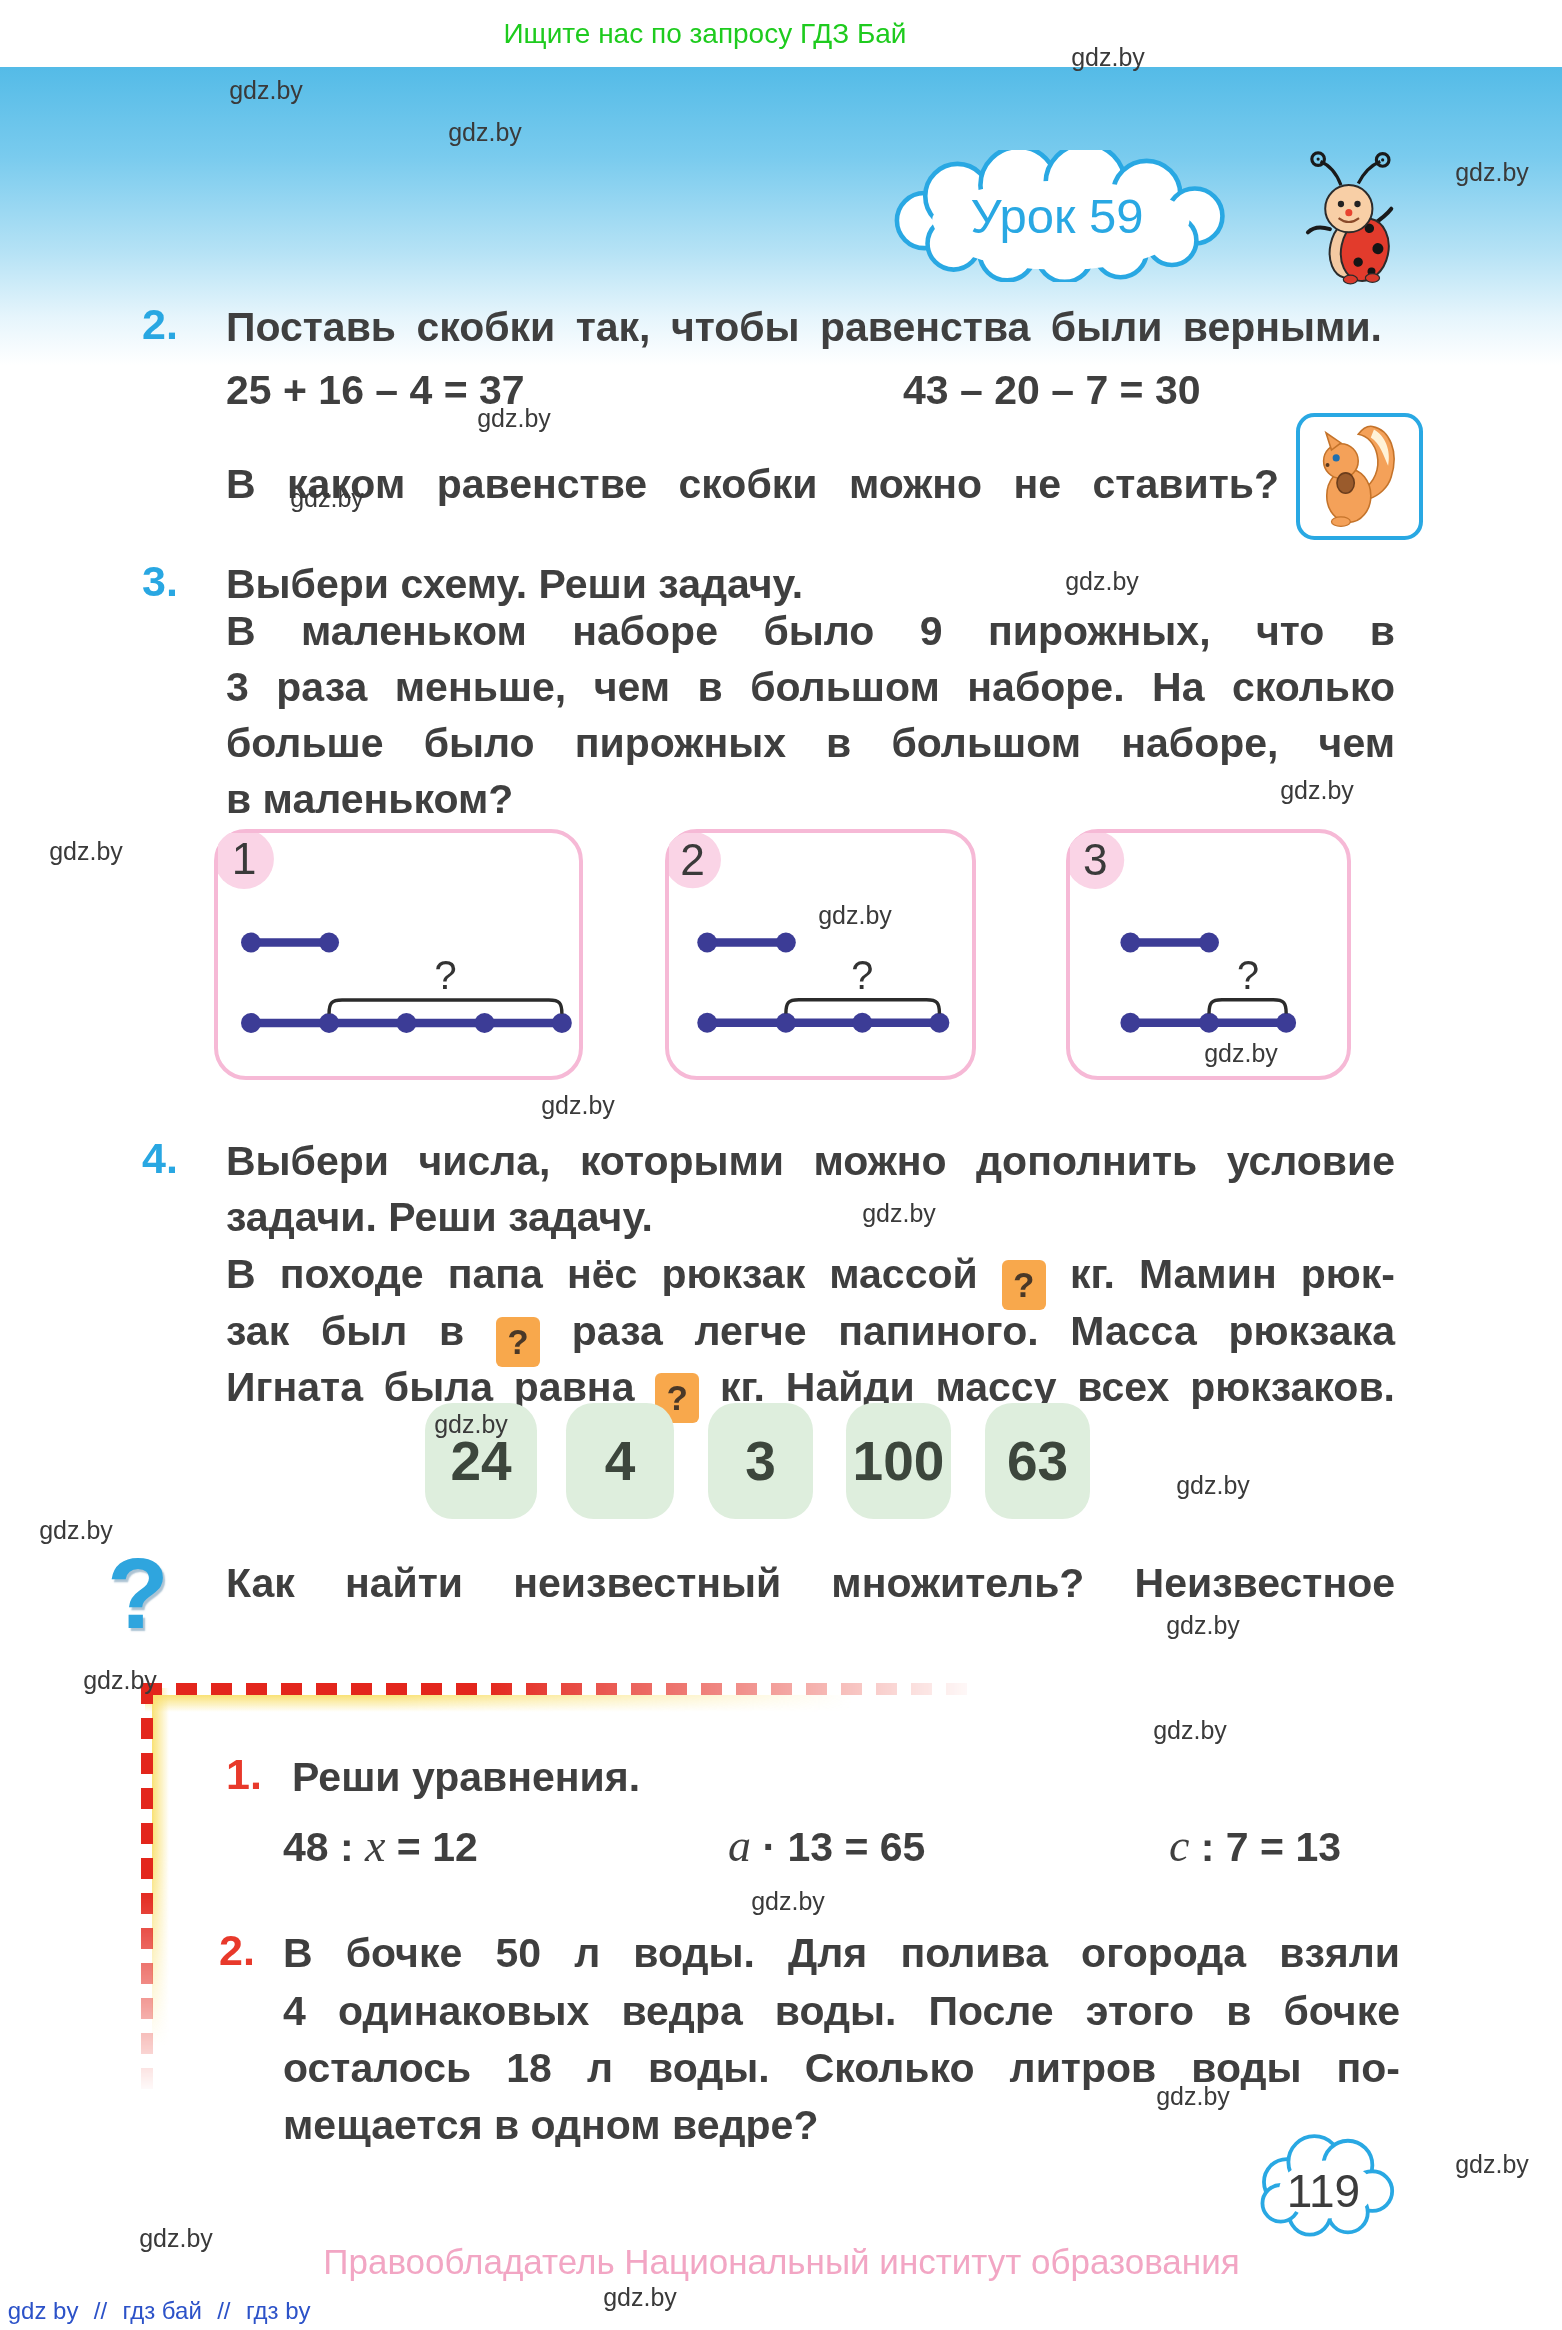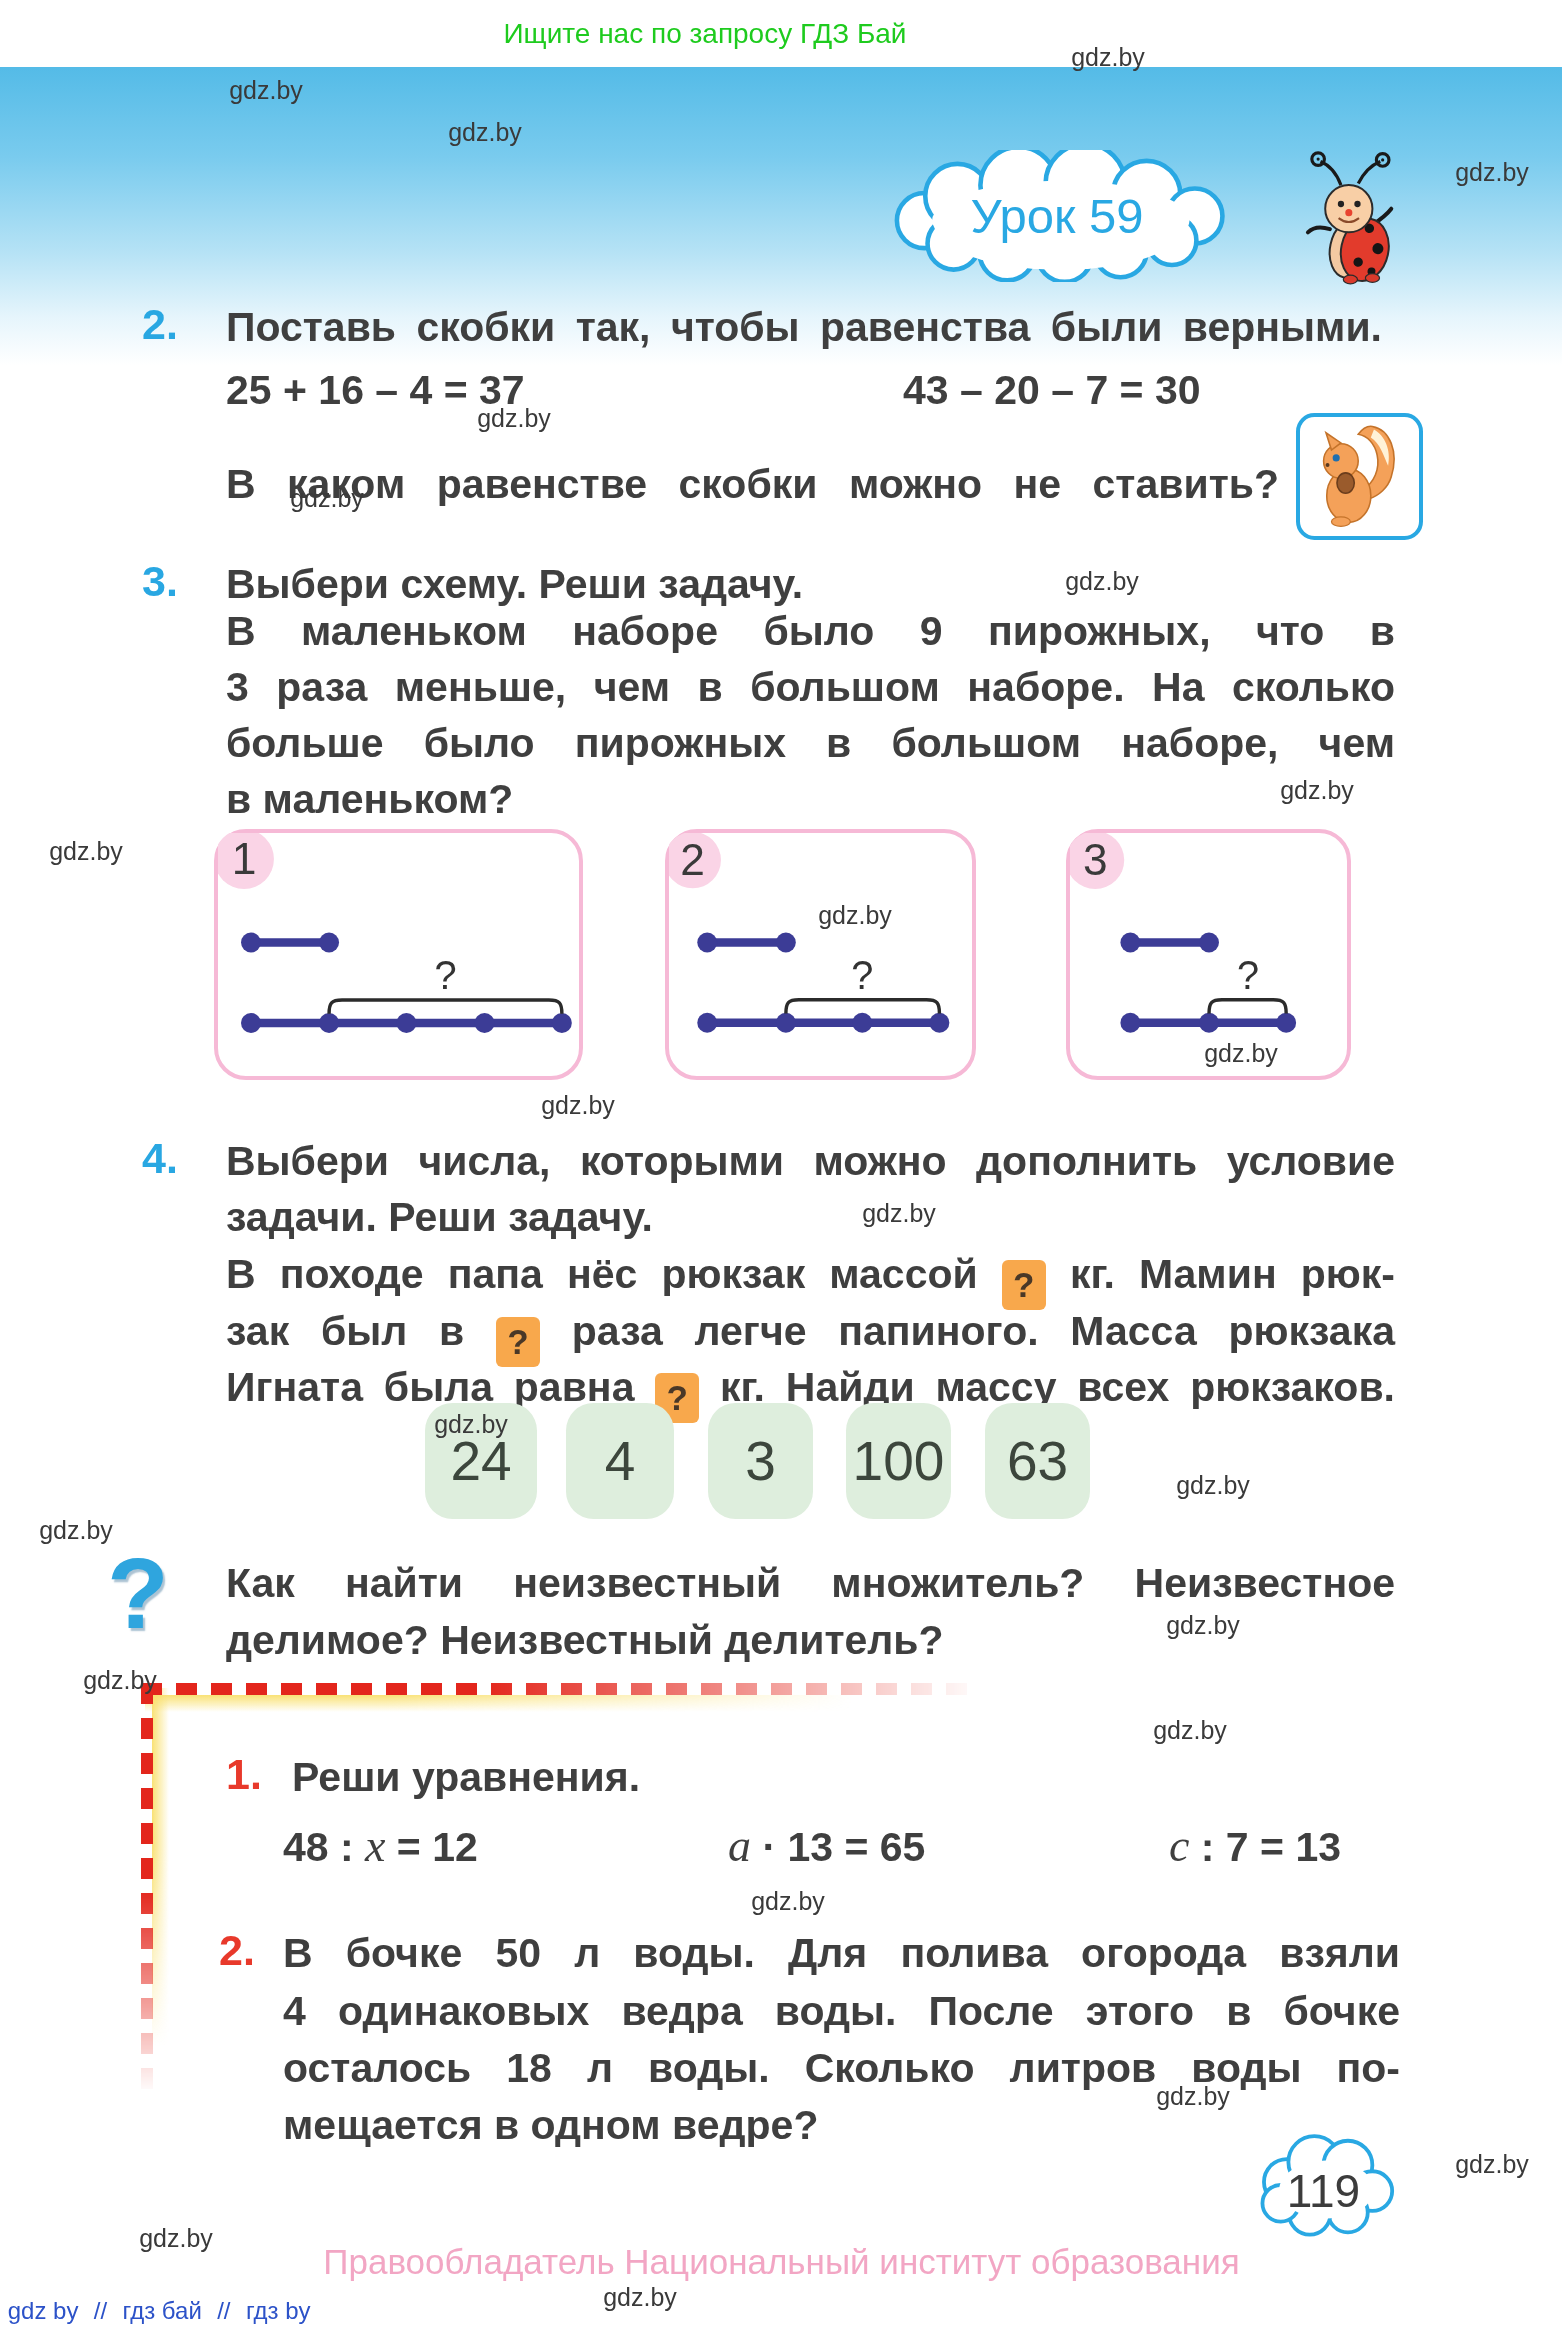--- a/index.html
+++ b/index.html
@@ -13,21 +13,21 @@
   .txt{font-size:41px;line-height:54px;font-weight:700;color:#3f3f3f;white-space:nowrap;}
   .just{text-align:justify;text-align-last:justify;}
   .numblue{font-size:43px;font-weight:700;color:#29a7e2;}
   .numred{font-size:43px;font-weight:700;color:#e8392b;}
   .eq{font-size:41px;font-weight:700;color:#3f3f3f;white-space:nowrap;}
   .var{font-family:"Liberation Serif","DejaVu Serif",serif;font-style:italic;font-weight:400;font-size:46px;}
   .wm{font-size:25px;font-weight:400;color:#3a3a3a;white-space:nowrap;
       transform:translate(-50%,-50%);z-index:40;}
   .cloudtxt{color:#29a8e3;font-size:49px;font-weight:400;text-align:center;}
   .scheme{border:4.6px solid #f6b9d6;border-radius:32px;background:#fff;box-sizing:border-box;}
-  .chip{background:#deeedd;border-radius:27.5px;text-align:center;font-size:55px;font-weight:400;color:#3c463c;}
+  .chip{background:#deeedd;border-radius:27.5px;text-align:center;font-size:55px;font-weight:700;color:#3c463c;}
   .qchip{display:inline-flex;align-items:center;justify-content:center;width:44px;height:50px;
          background:#f8a84c;border-radius:6.1px;font-size:35px;font-weight:700;color:#4a3827;
          vertical-align:-9.2px;}
   .askicon{font-size:101px;font-weight:700;color:#2fa5de;text-shadow:2.3px 3.1px 1.5px rgba(16,84,128,.35);}
   .dash-top{left:141px;top:1683px;width:895px;height:11.5px;
      background:repeating-linear-gradient(90deg,#e3261c 0 20.7px,rgba(0,0,0,0) 20.7px 35px);
      -webkit-mask-image:linear-gradient(90deg,#000 0 38%,rgba(0,0,0,.55) 65%,transparent 94%);
      mask-image:linear-gradient(90deg,#000 0 38%,rgba(0,0,0,.55) 65%,transparent 94%);}
   .dash-top-glow{left:145px;top:1695px;width:803px;height:17px;
      background:linear-gradient(180deg,rgba(249,224,110,.95),rgba(249,224,110,0));
@@ -185,21 +185,20 @@
   <div class="abs txt just" style="left:226px;top:1360px;width:1169px;"><span>Игната была равна</span> <span class="qchip">?</span> <span>кг. Найди массу всех рюкзаков.</span></div>
 
   <div class="abs chip" style="left:425px;top:1403px;width:112px;height:116px;line-height:116px;">24</div>
   <div class="abs chip" style="left:566px;top:1403px;width:108px;height:116px;line-height:116px;">4</div>
   <div class="abs chip" style="left:708px;top:1403px;width:105px;height:116px;line-height:116px;">3</div>
   <div class="abs chip" style="left:846px;top:1403px;width:105px;height:116px;line-height:116px;">100</div>
   <div class="abs chip" style="left:985px;top:1403px;width:105px;height:116px;line-height:116px;">63</div>
 
   <div class="abs askicon" style="left:107px;top:1536px;">?</div>
   <div class="abs txt just" style="left:226px;top:1556px;width:1169px;">Как найти неизвестный множитель? Неизвестное</div>
-  <div class="abs txt" style="left:226px;top:1613px;">делимое? Неизвестный делитель?</div>
 
   <div class="abs dash-top-glow"></div>
   <div class="abs dash-left-glow"></div>
   <div class="abs dash-top"></div>
   <div class="abs dash-left"></div>
 
   <div class="abs numred" style="left:226px;top:1750px;">1.</div>
   <div class="abs txt" style="left:292px;top:1750px;">Реши уравнения.</div>
   <div class="abs eq" style="left:283px;top:1819px;"><span>48 : </span><span class="var">x</span><span> = 12</span></div>
   <div class="abs eq" style="left:728px;top:1819px;"><span class="var">a</span><span> · 13 = 65</span></div>

